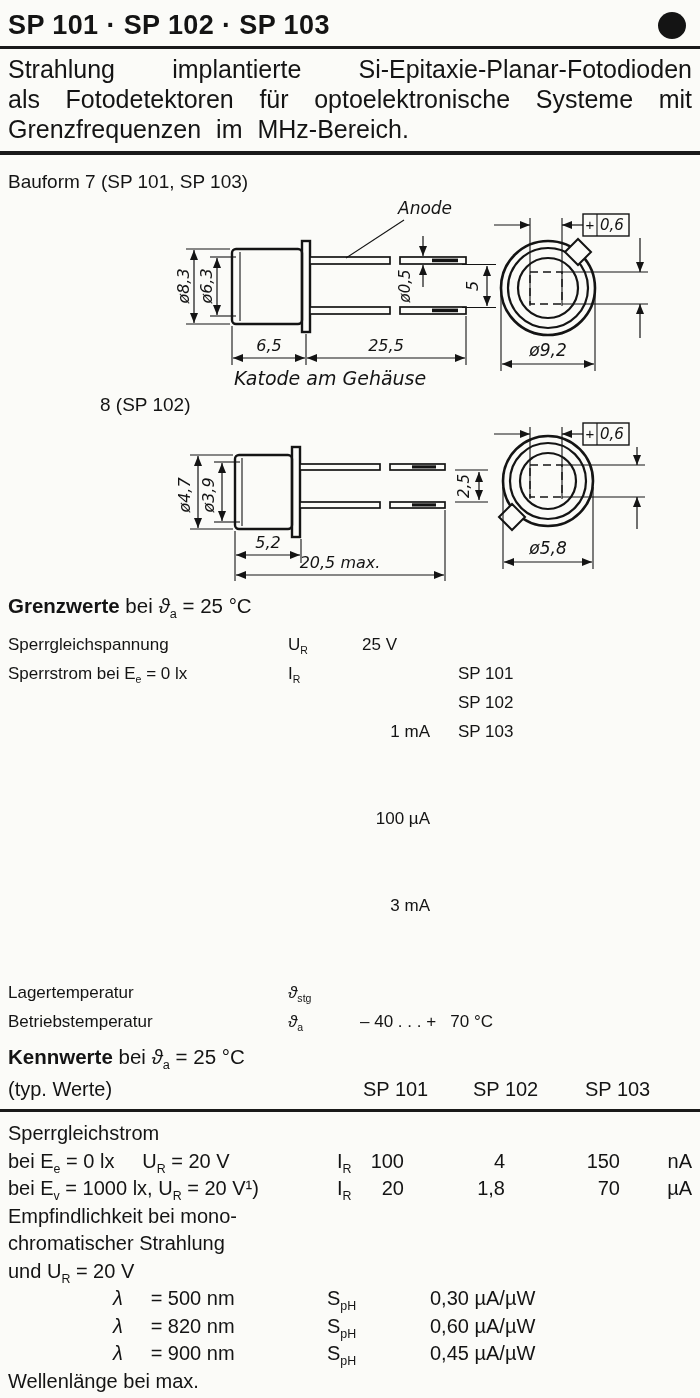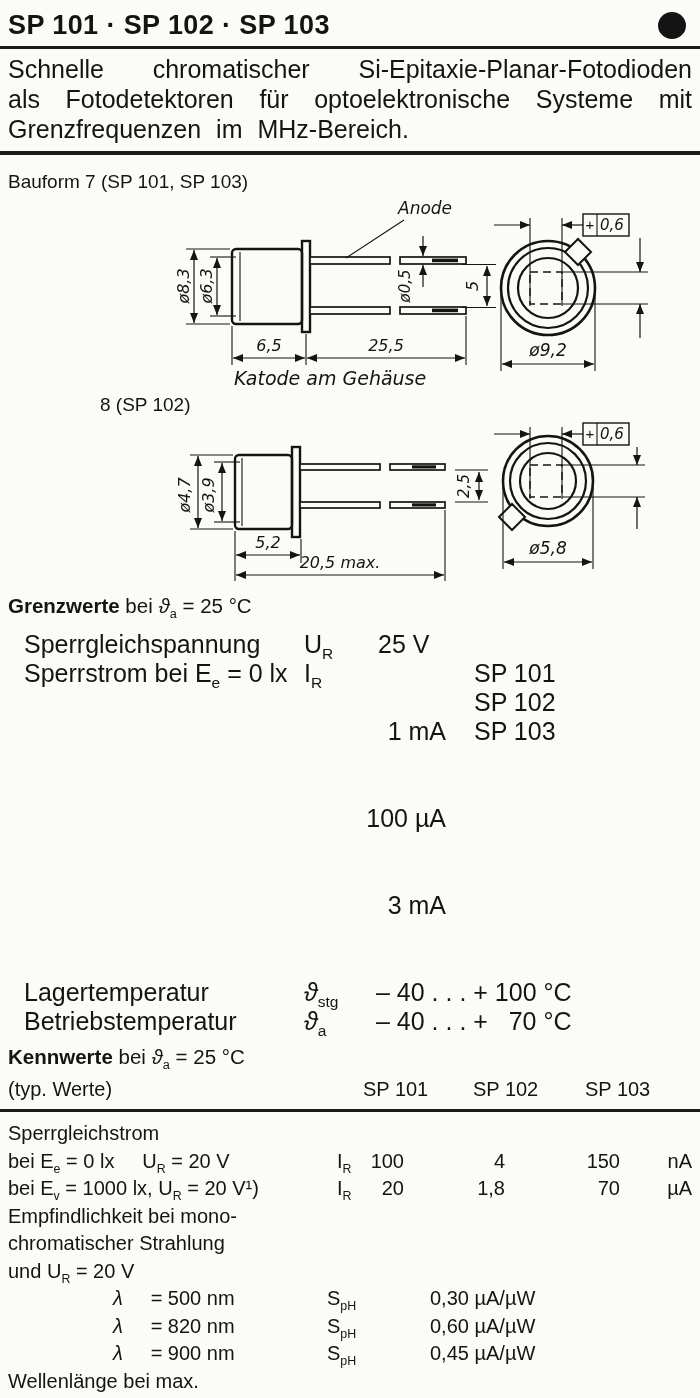--- a/index.html
+++ b/index.html
@@ -36,21 +36,21 @@
   .dlab17{font:italic 17px "DejaVu Sans",sans-serif;fill:#141414;}
   .dlab19{font:italic 19px "DejaVu Sans",sans-serif;fill:#141414;}
   .plus{font:15px "Liberation Sans",sans-serif;fill:#141414;}
   
   .shead{font-size:20.5px;line-height:29px;font-weight:400;margin:6px 0 0 8px;}
   .b{font-weight:700;}
   .it{font-style:italic;}
   sub{font-size:.62em;line-height:0;}
   .rich{white-space:pre-wrap;}
   
-  .gtable{margin-top:10px;font-size:25px;padding-left:24px;}
+  .gtable{margin-top:10px;font-size:17px;padding-left:8px;}
   .grow{display:grid;grid-template-columns:280px 52px 90px 1fr;line-height:29px;}
   .gv{text-align:right;white-space:pre;}
   .gvl{text-align:left;padding-left:22px;}
   .gd{padding-left:28px;}
   .gspan{grid-column:3 / 5;text-align:left;padding-left:20px;white-space:pre;}
   
   .khead{display:grid;grid-template-columns:355px 110px 112px 1fr;line-height:28px;margin:4px 0 0 8px;font-size:20px;}
   .krule{height:3px;background:#1a1a1a;margin-top:6px;}
   .ktable{margin-top:8px;font-size:20px;padding-left:8px;}
   .krow{display:grid;grid-template-columns:295px 52px 49px 101px 115px 1fr;line-height:27.5px;}
@@ -68,21 +68,21 @@
 
 <div class="page">
 
   <header>
     <div class="title-row">
       <h1>SP 101 · SP 102 · SP 103</h1>
       <span class="dot"></span>
     </div>
     <div class="rule1"></div>
     <div class="intro">
-      <div class="jl">Schnelle chromatischer Si-Epitaxie-Planar-Fotodioden</div>
+      <div class="jl">Strahlung implantierte Si-Epitaxie-Planar-Fotodioden</div>
       <div class="jl">als Fotodetektoren für optoelektronische Systeme mit</div>
       <div class="jl3">Grenzfrequenzen im MHz-Bereich.</div>
     </div>
     <div class="rule2"></div>
   </header>
 
   <section>
     <div class="dhead">Bauform 7 (SP 101, SP 103)</div>
     <svg width="700" height="196" viewBox="0 0 700 196">
       <defs>
@@ -235,21 +235,20 @@
         </div>
         <div class="gd">
           <div>SP 101</div>
           <div>SP 102</div>
           <div>SP 103</div>
         </div>
       </div>
       <div class="grow">
         <div class="rich"><span>Lagertemperatur</span></div>
         <div class="sym rich"><span class="it">ϑ</span><sub>stg</sub></div>
-        <div class="gspan">– 40 . . . + 100 °C</div>
       </div>
       <div class="grow">
         <div class="rich"><span>Betriebstemperatur</span></div>
         <div class="sym rich"><span class="it">ϑ</span><sub>a</sub></div>
         <div class="gspan">– 40 . . . +   70 °C</div>
       </div>
     </div>
   </section>
 
   <section>

